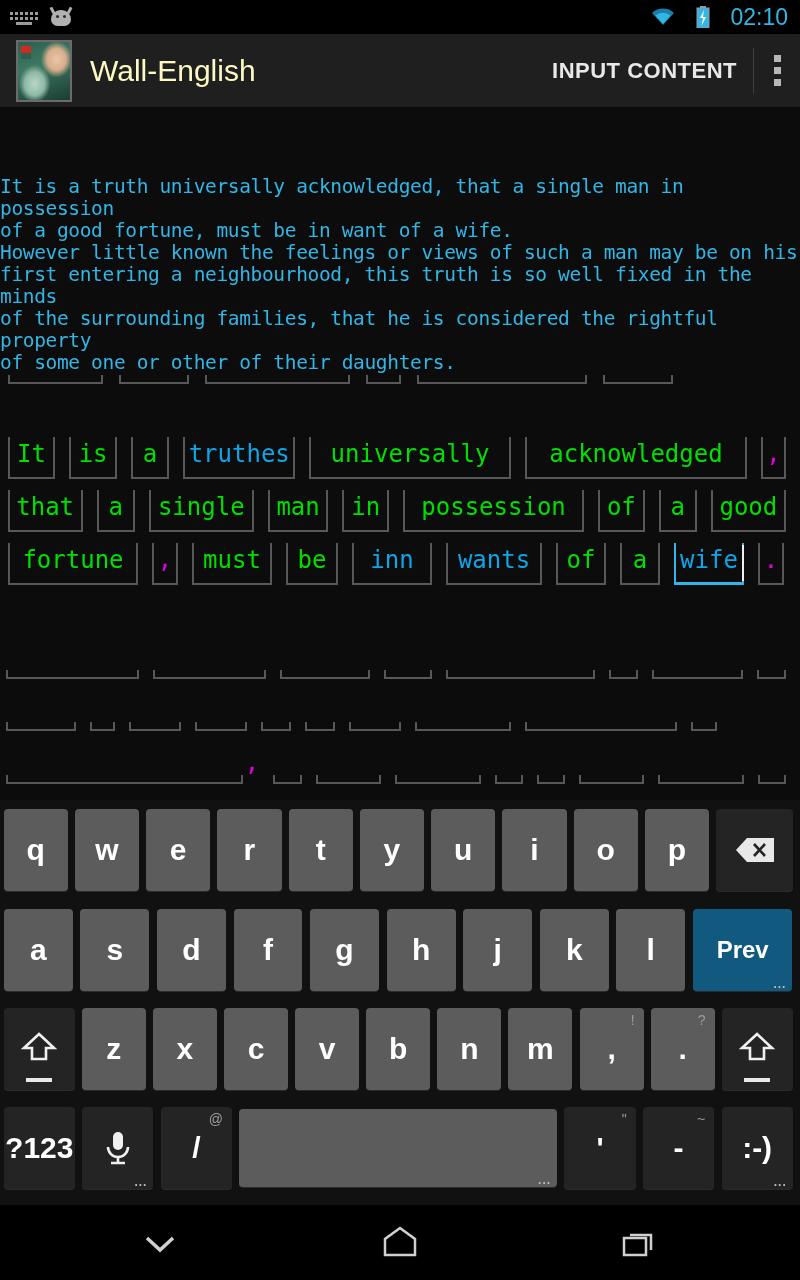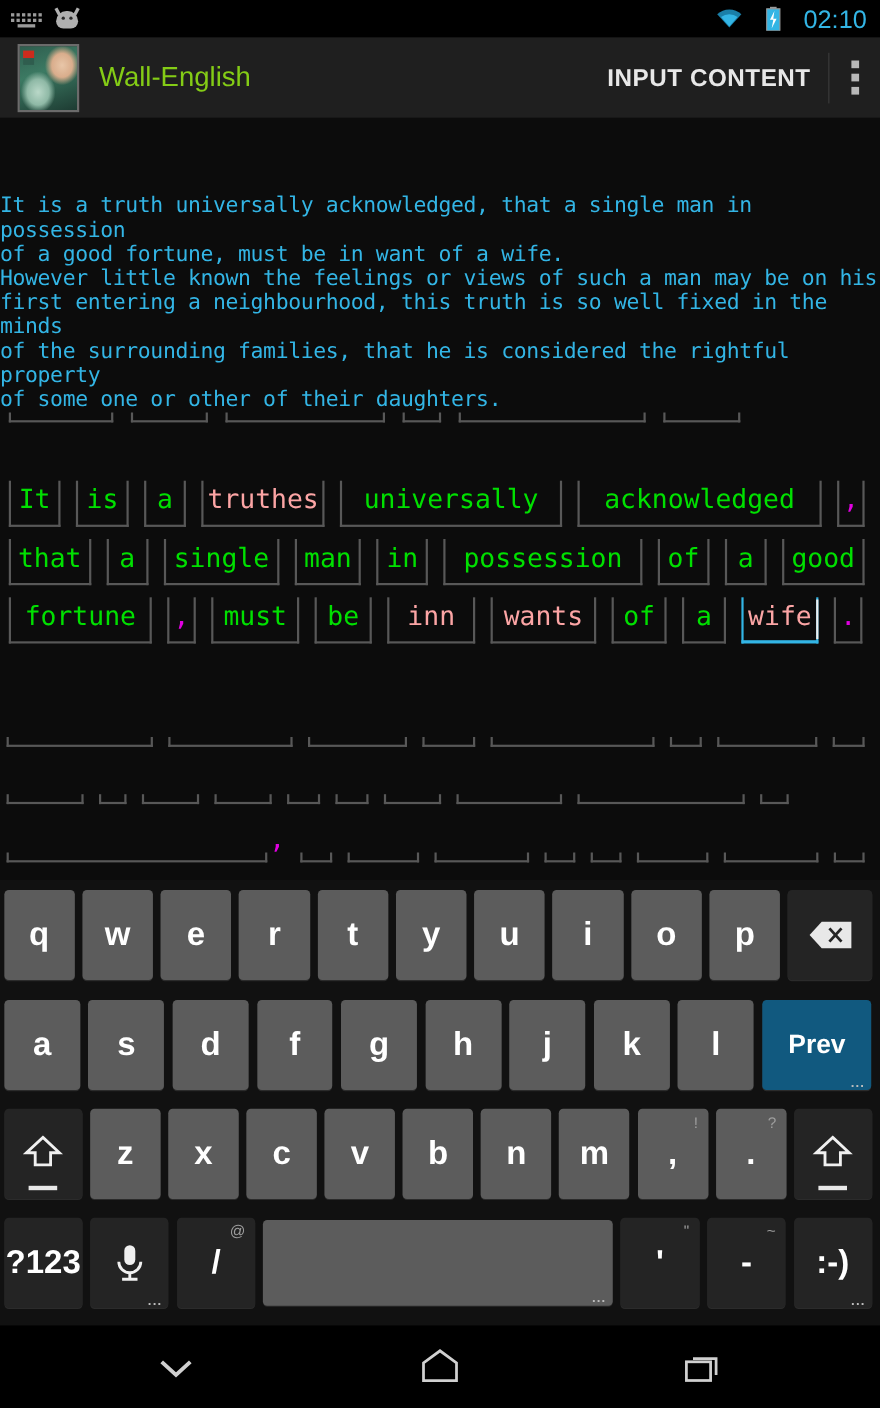--- a/index.html
+++ b/index.html
@@ -52,21 +52,21 @@
     background:
       radial-gradient(ellipse 26px 30px at 74% 30%, #e8c6a8 0%, #d9ad8c 36%, rgba(217,173,140,0) 60%),
       radial-gradient(ellipse 22px 26px at 32% 72%, #b9d8c8 0%, #8fb9a6 45%, rgba(143,185,166,0) 72%),
       linear-gradient(160deg, #2f5d4e 0%, #3c7a63 40%, #1d3b32 100%);
     position:relative; overflow:hidden;
   }
   .avatar::after {
     content:""; position:absolute; left:3px; top:4px; width:10px; height:13px;
     background:linear-gradient(180deg,#cc2b1d 0%, #cc2b1d 55%, #2f5d4e 55%);
   }
-  .app-title { color:#84cc16; font-size:25px; margin-left:18px; font-weight:400; }
+  .app-title { color:#fef9c3; font-size:30px; margin-left:18px; font-weight:400; }
   .ab-action {
     margin-left:auto; color:#e8e8e8; font-size:22px; font-weight:bold;
     letter-spacing:0.5px; padding-right:16px;
   }
   .ab-divider { width:1px; height:46px; background:#3d3d3d; }
   .overflow {
     width:46px; height:74px; display:flex; flex-direction:column;
     align-items:center; justify-content:center; gap:5px;
   }
   .overflow i { width:7px; height:7px; background:#b8b8b8; display:block; }
@@ -107,21 +107,21 @@
   .wslot.active {
     border-left-color:#33b5e5; border-right-color:#33b5e5; border-bottom-color:#33b5e5;
     border-bottom-width:3px;
   }
   .wtext {
     font-family:"DejaVu Sans Mono", monospace;
     font-size:24px; line-height:24px; white-space:nowrap;
     position:relative; top:-3px;
   }
   .wtext.ok { color:#00e000; }
-  .wtext.bad { color:#fca5a5; }
+  .wtext.bad { color:#0ea5e9; }
   .wtext.punct { color:#e000e0; }
   .caret {
     position:absolute; right:-2px; top:2px; width:2px; height:36px; background:#f0f0f0;
   }
   .gap { flex:0 0 auto; }
 
   
   .keyboard {
     position:absolute; top:800px; left:0; width:800px; height:405px;
     background:#111111;

